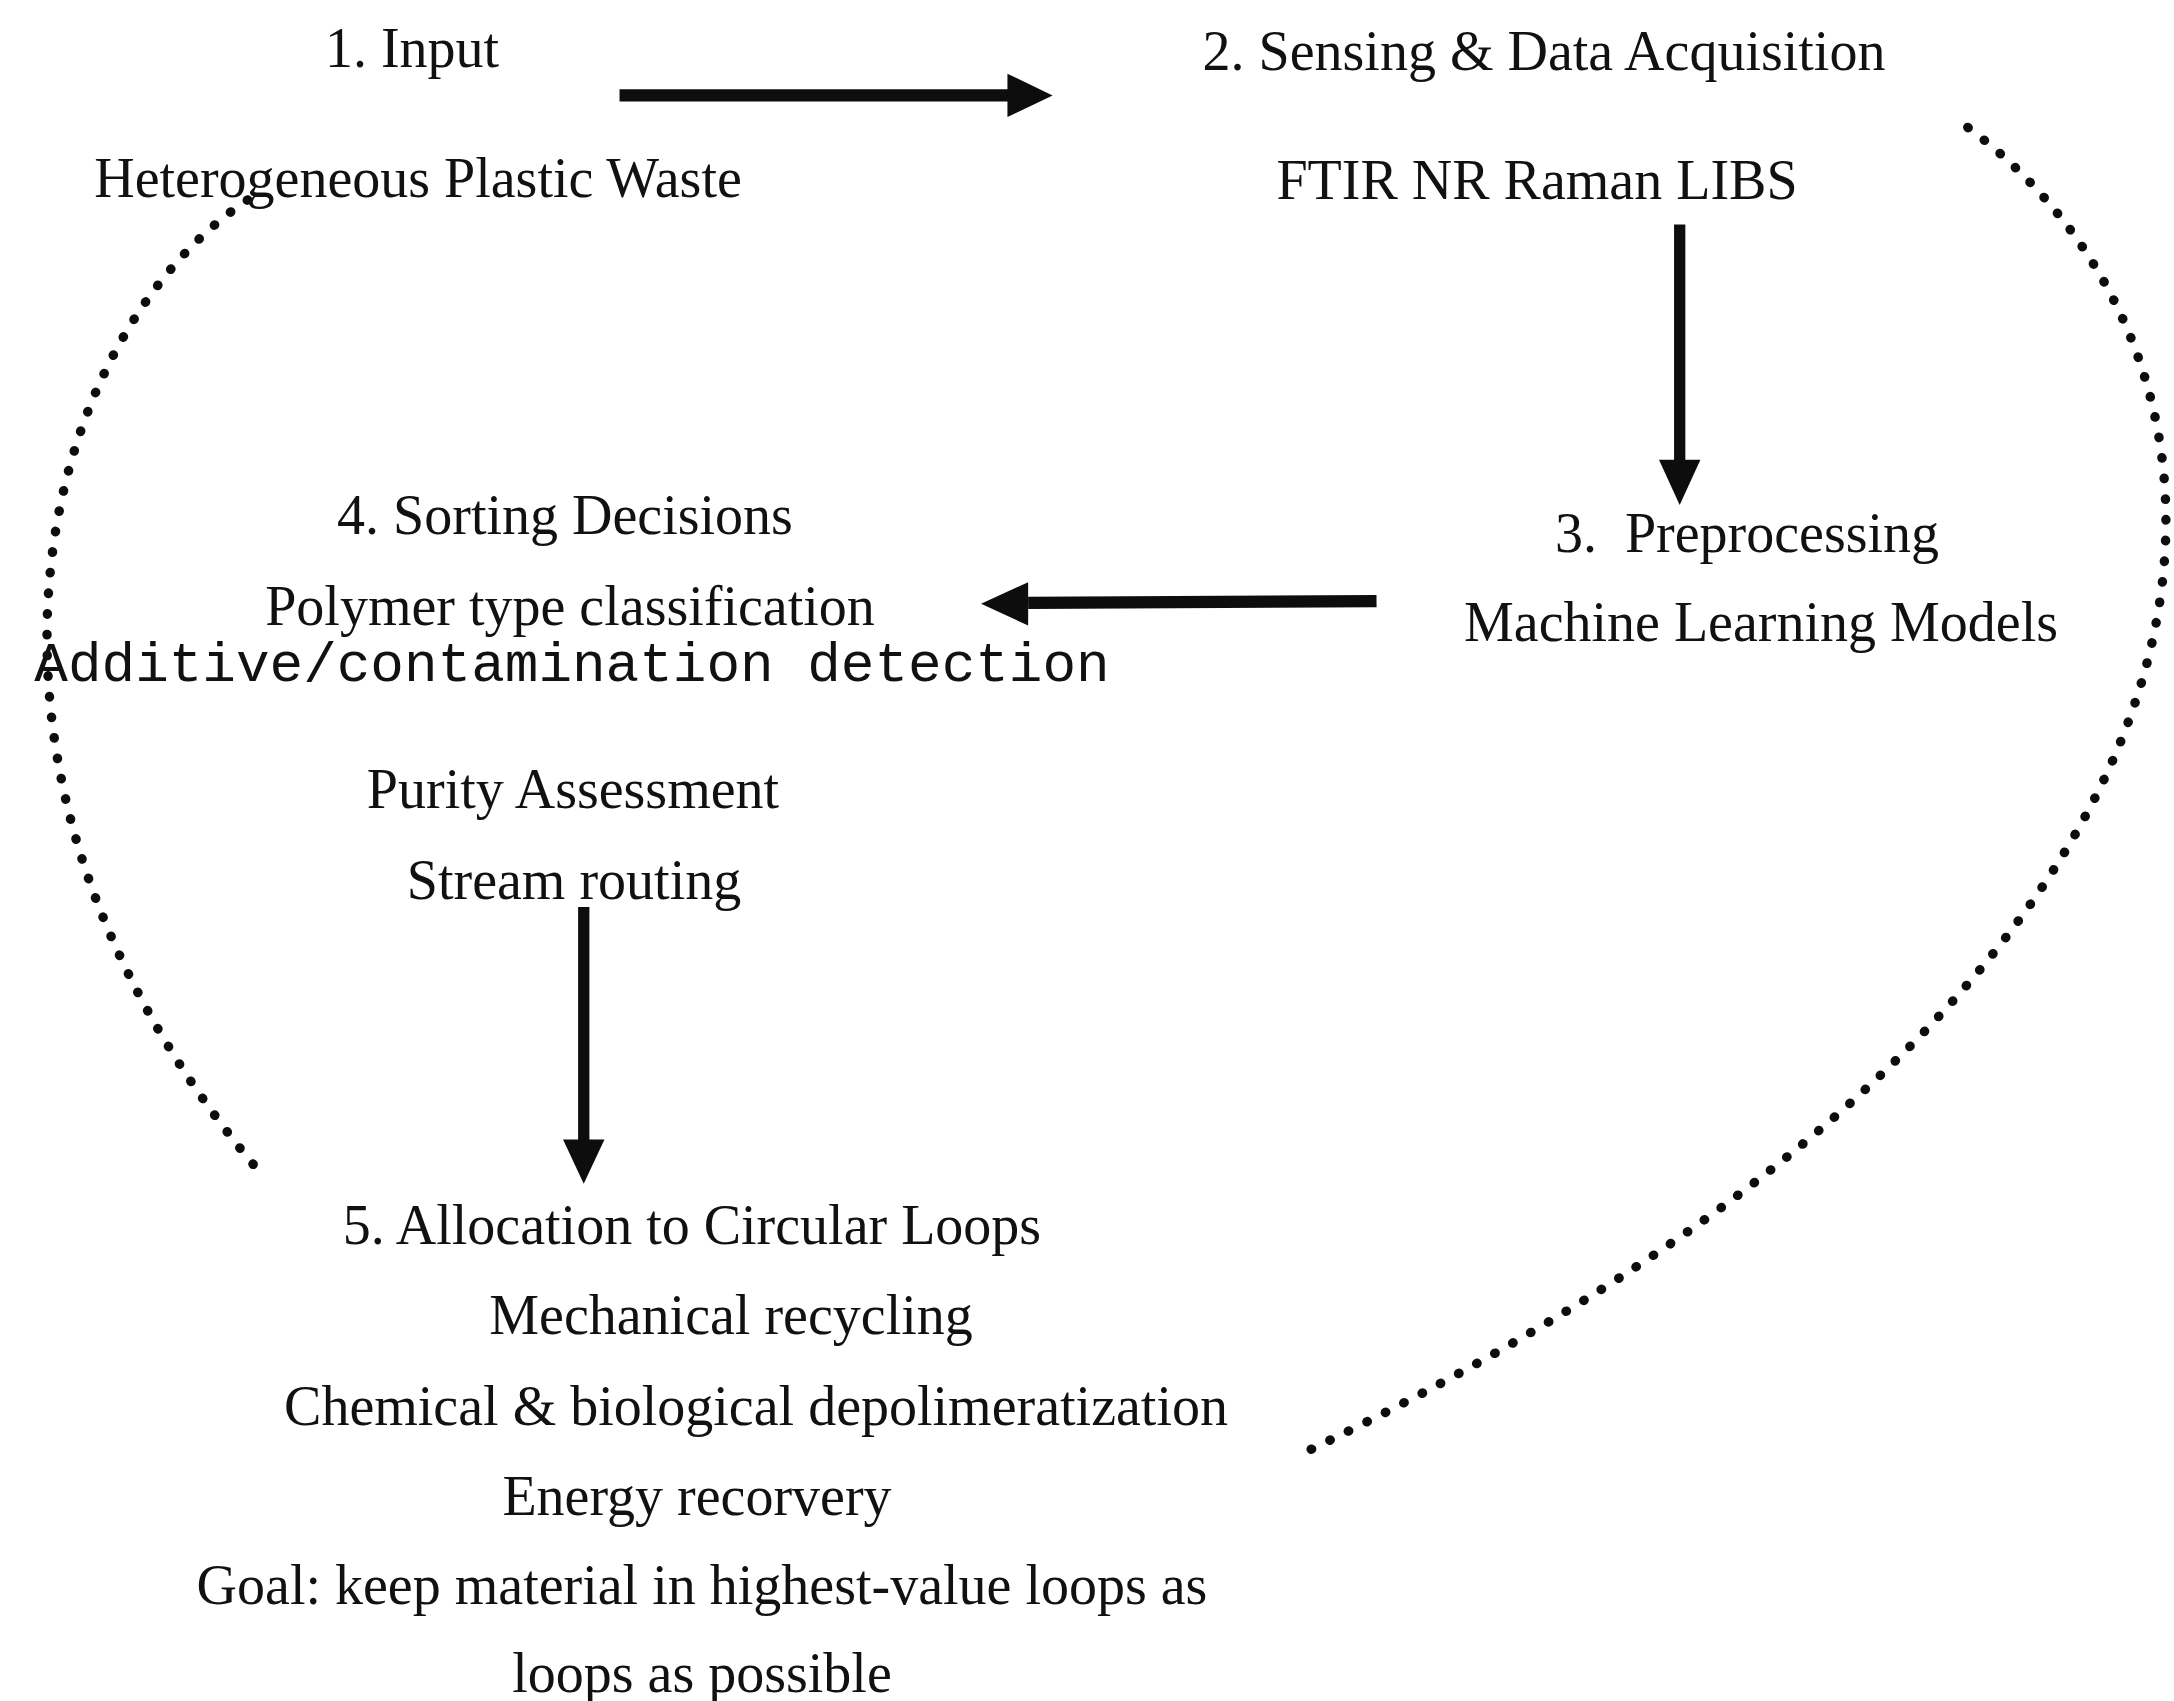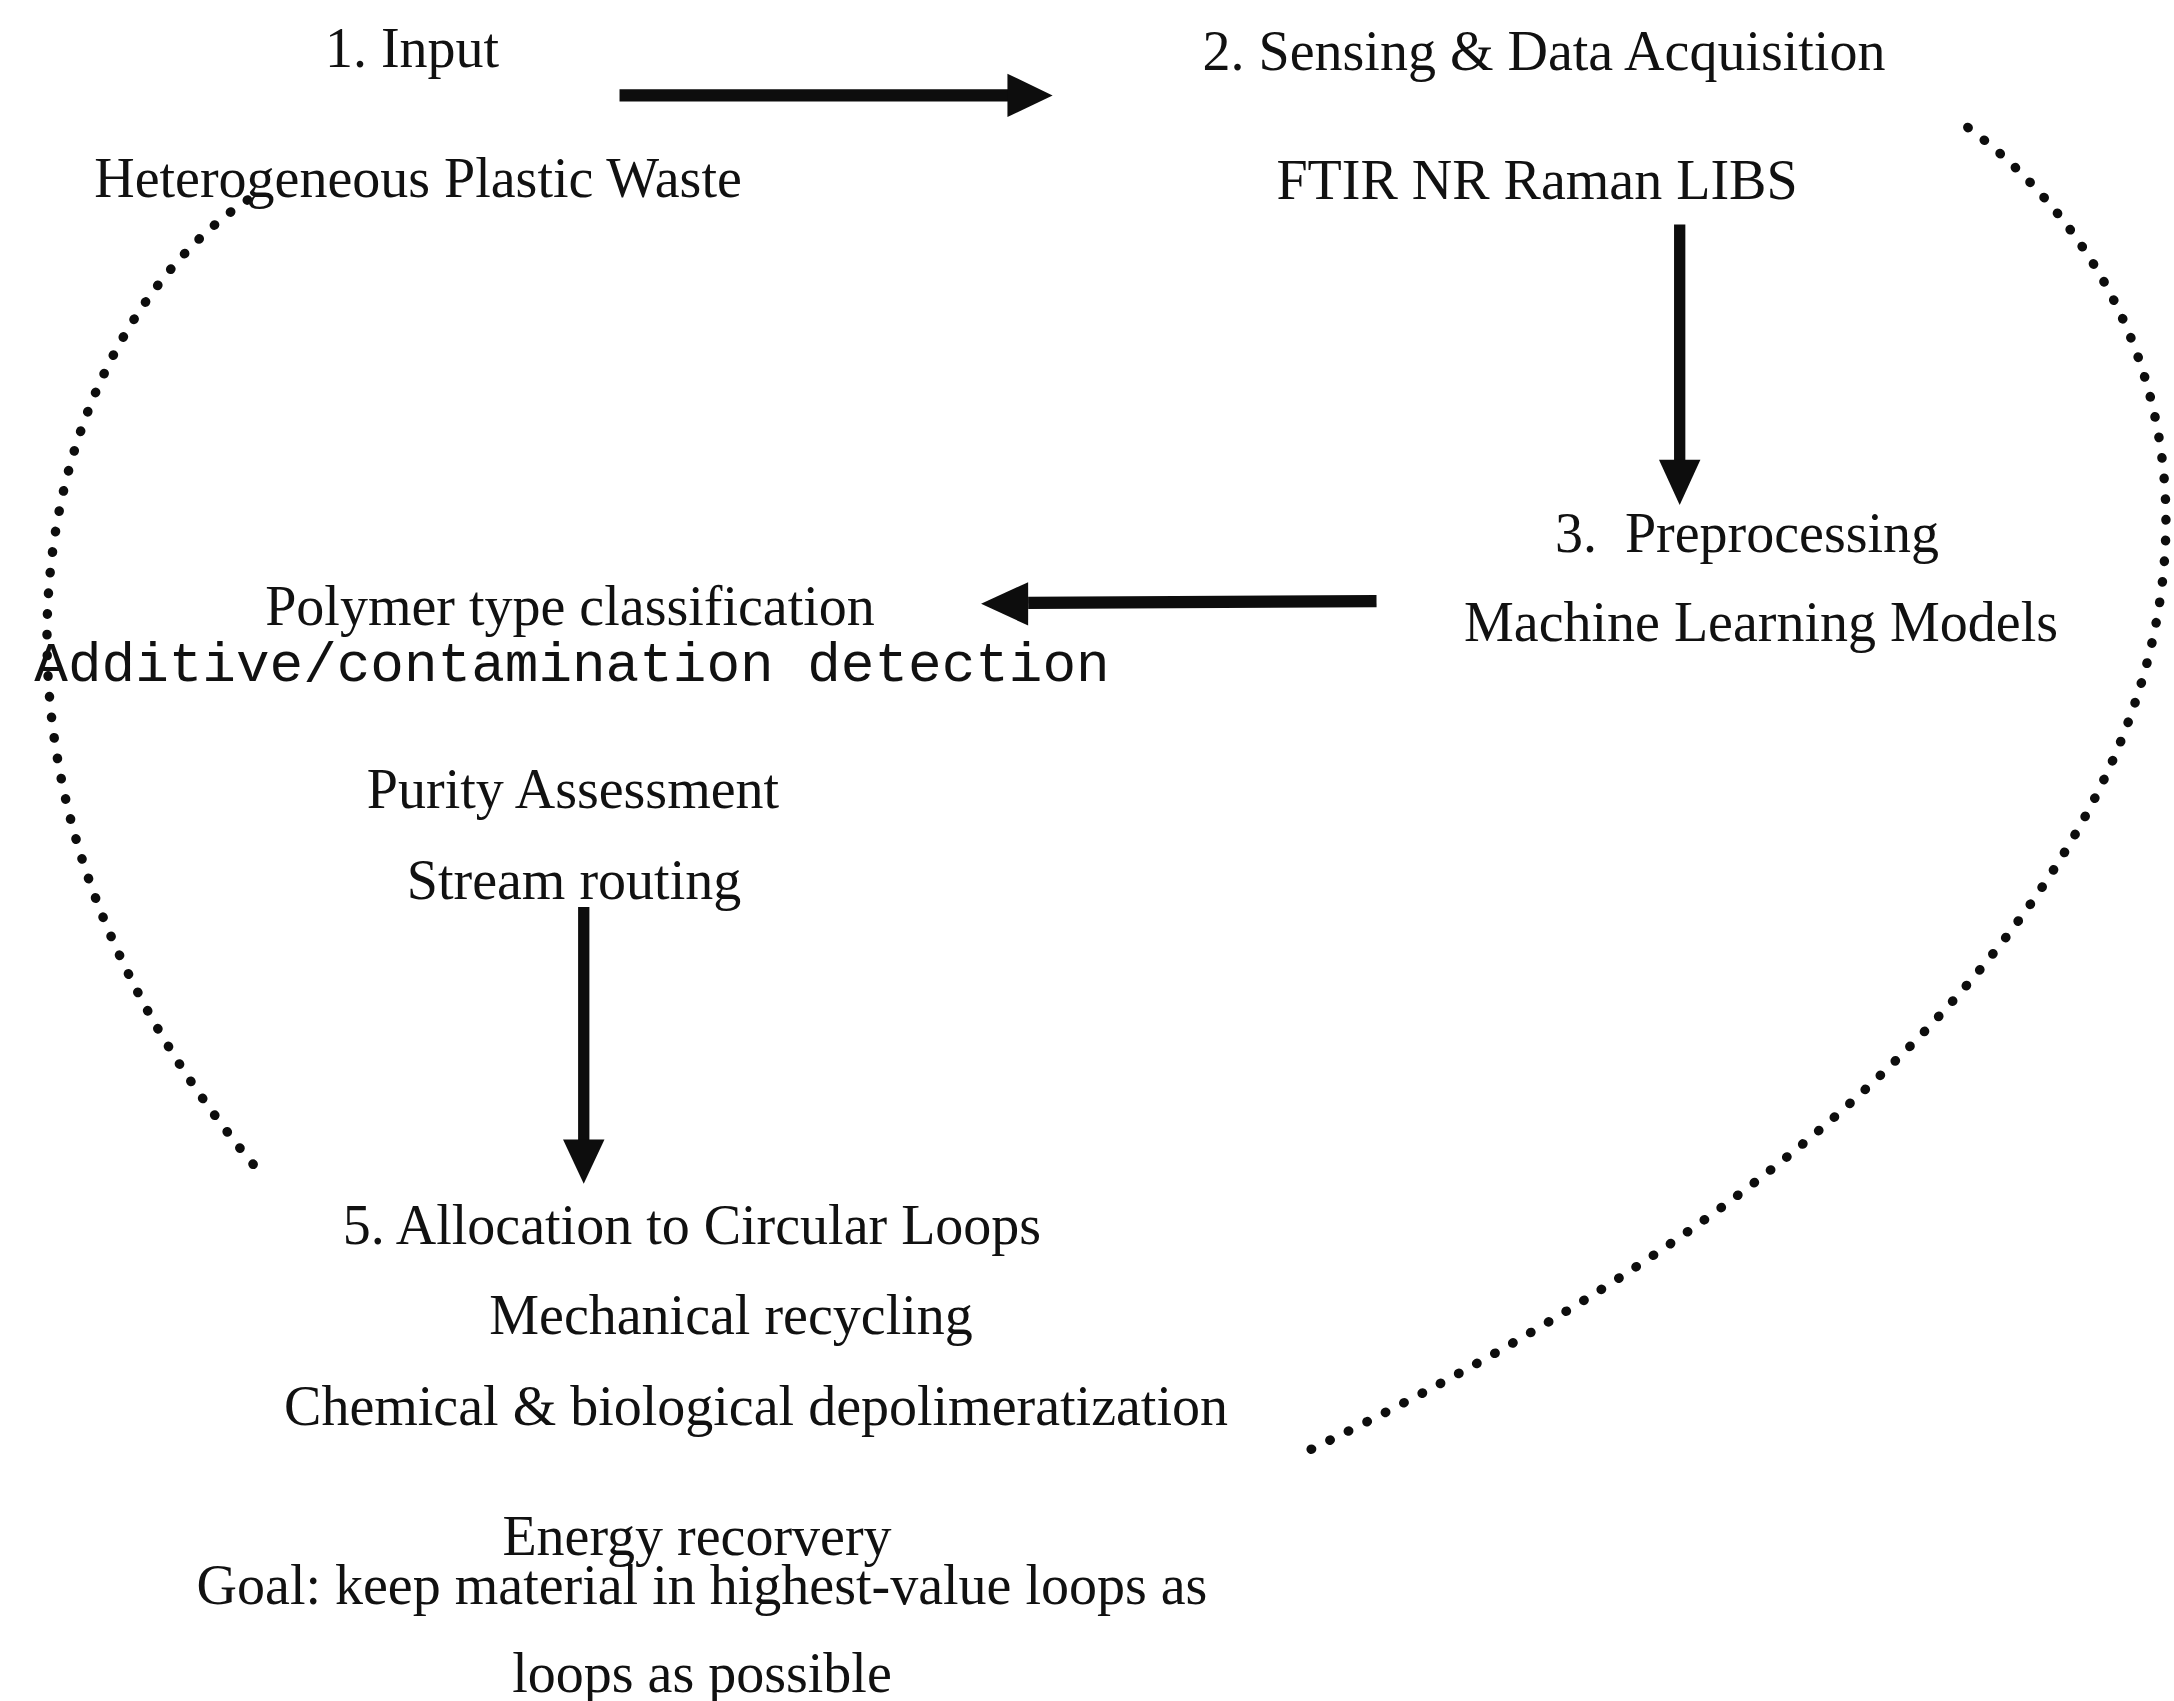--- a/index.html
+++ b/index.html
@@ -70,26 +70,27 @@
 
   <div class="t" style="left:412px;top:49px;">1. Input</div>
   <div class="t" style="left:418px;top:179px;">Heterogeneous Plastic Waste</div>
 
   <div class="t" style="left:1544px;top:52px;">2. Sensing &amp; Data Acquisition</div>
   <div class="t" style="left:1537px;top:181px;">FTIR NR Raman LIBS</div>
 
   <div class="t" style="left:1747px;top:534px;">3.  Preprocessing</div>
   <div class="t" style="left:1761px;top:623px;text-align:right;">Machine Learning Models</div>
 
+  <div class="t" style="left:565px;top:516px;">4. Sorting Decisions</div>
   <div class="t" style="left:570px;top:607px;">Polymer type classification</div>
   <div class="t" style="left:572px;top:667px;font-family:Liberation Mono, monospace;">Additive/contamination detection</div>
   <div class="t" style="left:573px;top:790px;">Purity Assessment</div>
   <div class="t" style="left:574px;top:881px;">Stream routing</div>
 
   <div class="t" style="left:692px;top:1226px;">5. Allocation to Circular Loops</div>
   <div class="t" style="left:694px;top:1316px;margin-left:37px;">Mechanical recycling</div>
   <div class="t" style="left:716px;top:1407px;margin-left:40px;">Chemical &amp; biological depolimeratization</div>
-  <div class="t" style="left:697px;top:1497px;margin-top:40px;">Energy recorvery</div>
+  <div class="t" style="left:697px;top:1497px;">Energy recorvery</div>
   <div class="t" style="left:702px;top:1586px;">Goal: keep material in highest-value loops as</div>
   <div class="t" style="left:702px;top:1674px;">loops as possible</div>
 
 </div>
 
 
 </body></html>

